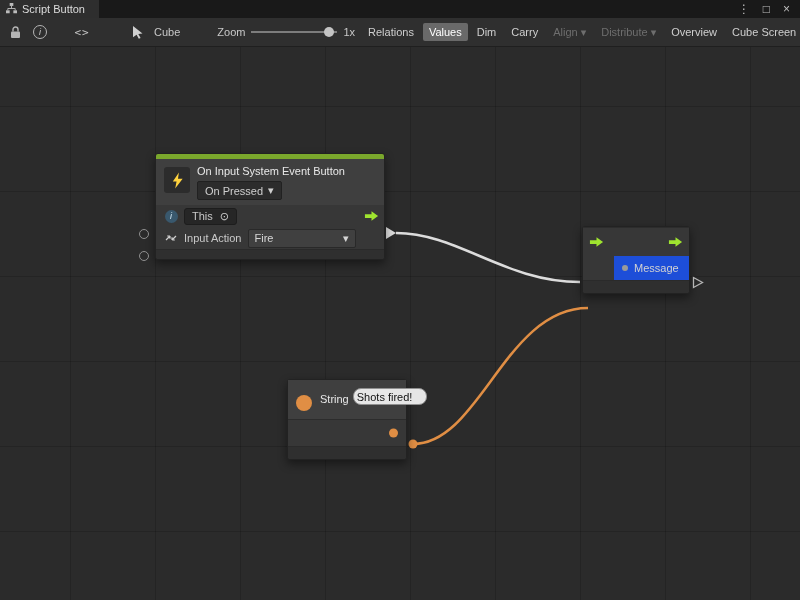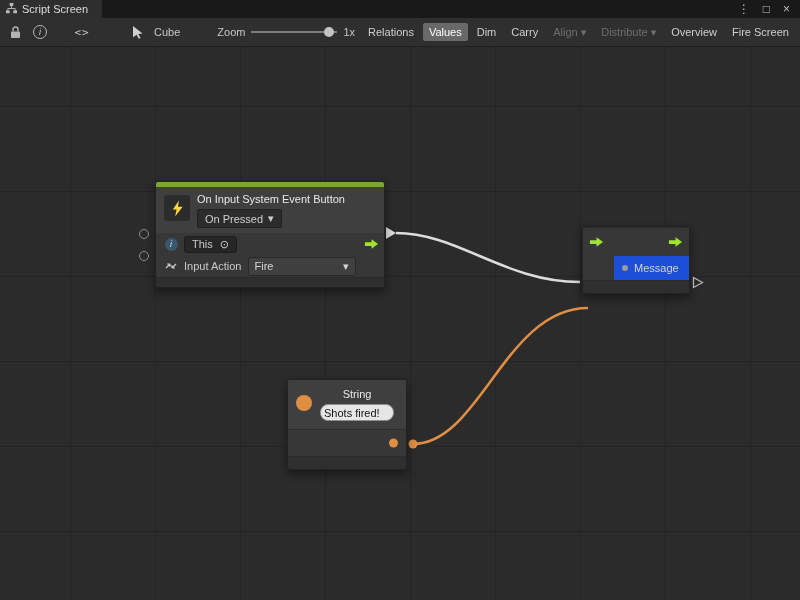--- a/index.html
+++ b/index.html
@@ -33,21 +33,21 @@
     background-size:85px 85px,85px 85px;
     background-position:-15px 0,0 59px;}
   .wires{position:absolute;left:0;top:0;width:800px;height:554px;pointer-events:none;}
 
   
   .node{position:absolute;background:#373737;border:1px solid #222222;border-radius:3px;
         box-shadow:0 4px 10px rgba(0,0,0,0.45);font-size:11px;color:#d2d2d2;}
   .node-footer{height:9px;background:#2f2f2f;border-top:1px solid #2a2a2a;border-radius:0 0 3px 3px;}
 
   
-  .event-node{left:155px;top:134px;width:228px;}
+  .event-node{left:155px;top:106px;width:228px;}
   .accent{height:5px;background:#7aa72c;border-radius:2px 2px 0 0;}
   .node-header{display:flex;gap:7px;padding:6px 8px 5px;background:#3f3f3f;}
   .bolt-badge{width:26px;height:26px;background:#2c2c2c;border-radius:3px;display:flex;align-items:center;justify-content:center;margin-top:2px;flex:0 0 auto;}
   .header-col{display:flex;flex-direction:column;gap:4px;}
   .node-title{font-size:11px;color:#e8e8e8;}
   .mini-dd{display:inline-flex;align-items:center;gap:5px;background:#2c2c2c;border:1px solid #212121;border-radius:2px;padding:2px 7px;color:#cfcfcf;font-size:11px;width:max-content;}
   .port-row{position:relative;height:22px;display:flex;align-items:center;gap:6px;padding:0 8px;}
   .this-pill{display:inline-flex;align-items:center;gap:7px;background:#262626;border:1px solid #1d1d1d;border-radius:3px;padding:1px 7px;color:#c9c9c9;}
   .target-glyph{font-size:11px;color:#cfcfcf;}
   .out-arrow{position:absolute;right:5px;top:50%;transform:translateY(-50%);display:flex;}
@@ -64,21 +64,21 @@
   .flow-row{position:relative;height:28px;border-top:1px solid #2c2c2c;background:#373737;}
   .flow-in{position:absolute;left:6px;top:50%;transform:translateY(-50%);display:flex;}
   .flow-out{position:absolute;right:6px;top:50%;transform:translateY(-50%);display:flex;}
   .msg-row{height:24px;display:flex;align-items:center;gap:6px;padding:0 8px;background:#1d4ed8;margin-left:31px;}
   .dot-port{width:6px;height:6px;border-radius:50%;background:#9a9a9a;flex:0 0 auto;}
 
   
   .string-node{left:287px;top:332px;width:118px;}
   .string-header{display:flex;gap:8px;padding:8px;background:#3f3f3f;align-items:flex-start;}
   .orange-circle{width:16px;height:16px;border-radius:50%;background:#e08e44;margin-top:7px;flex:0 0 auto;}
-  .string-col{display:flex;flex-direction:column;gap:4px;align-items:center;}
+  .string-col{display:flex;flex-direction:row;gap:4px;align-items:flex-end;}
   .string-input{width:66px;height:15px;background:#e6e6e6;color:#111111;border:1px solid #8f8f8f;border-radius:8px;font-size:11px;padding:0 3px;font-family:"Liberation Sans",sans-serif;}
   .string-out-row{position:relative;height:26px;border-top:1px solid #2c2c2c;background:#373737;}
   .orange-dot-port{position:absolute;right:8px;top:50%;transform:translateY(-50%);width:9px;height:9px;border-radius:50%;background:#e08e44;}
 
   
   .hollow-port{position:absolute;width:8px;height:8px;border:1px solid #8f8f8f;border-radius:50%;background:transparent;}
   .flow-continue{position:absolute;left:692px;top:229px;display:flex;}
 </style>
 </head>
 <body>
@@ -88,21 +88,21 @@
   <div class="titlebar">
     <div class="tab">
       <span class="tab-icon">
         <svg width="11" height="11" viewBox="0 0 12 12">
             <rect x="4" y="0" width="4" height="3.2" fill="#bbbbbb"></rect>
             <rect x="0" y="8" width="4" height="3.2" fill="#bbbbbb"></rect>
             <rect x="8" y="8" width="4" height="3.2" fill="#bbbbbb"></rect>
             <path d="M6 3.2 V6 M2 8 V6 H10 V8" stroke="#bbbbbb" stroke-width="1" fill="none"></path>
           </svg>
       </span>
-      <span>Script Screen</span>
+      <span>Script Button</span>
     </div>
     <div class="win-controls">
       <span>⋮</span>
       <span>□</span>
       <span>×</span>
     </div>
   </div>
 
   <div class="toolbar">
     <span class="tb-icon">
@@ -150,21 +150,21 @@
           <span>▾</span>
         </span>
       <span class="tb-btn disabled">
           <span>Distribute</span>
           <span>▾</span>
         </span>
       <span class="tb-btn">
           <span>Overview</span>
         </span>
       <span class="tb-btn">
-          <span>Fire Screen</span>
+          <span>Cube Screen</span>
         </span>
     </span>
   </div>
 
   <div class="canvas">
 
     <svg class="wires">
       <polygon points="386,180 396,186 386,192" fill="#dcdcdc"></polygon>
       <path d="M396 186 C 458 186 505 235 580 235" stroke="#dcdcdc" stroke-width="2.5" fill="none"></path>
       <path d="M413 397 C 480 397 505 261 588 261" stroke="#e08e44" stroke-width="2.5" fill="none"></path>

